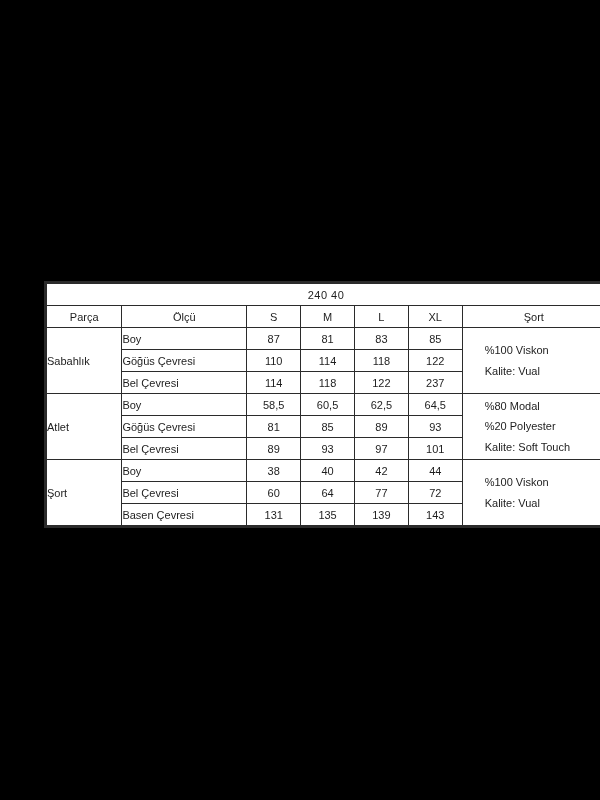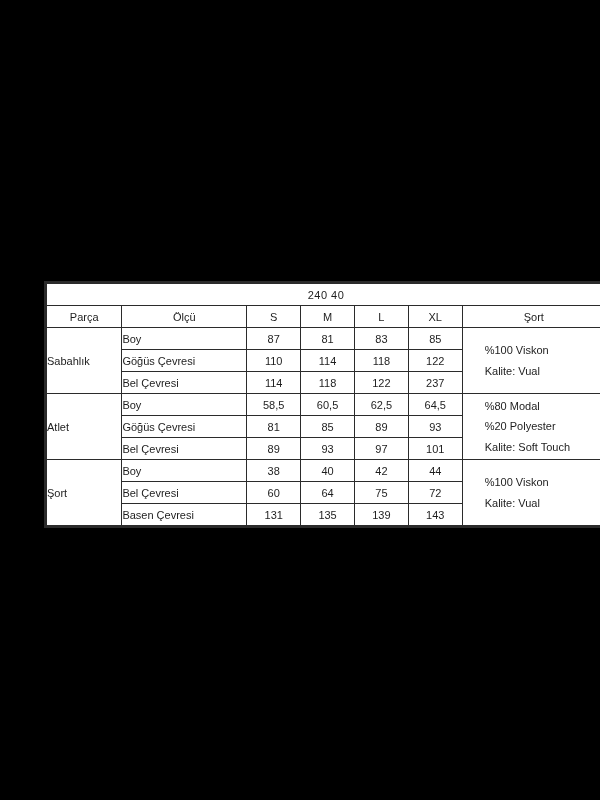--- a/index.html
+++ b/index.html
@@ -181,21 +181,21 @@
         <td class="val-cell">44</td>
         <td class="fabric-cell" rowspan="3">
           <div>%100 Viskon</div>
           <div>Kalite: Vual</div>
         </td>
       </tr>
       <tr>
         <td class="measure-cell">Bel Çevresi</td>
         <td class="val-cell">60</td>
         <td class="val-cell">64</td>
-        <td class="val-cell">75</td>
+        <td class="val-cell">77</td>
         <td class="val-cell">72</td>
       </tr>
       <tr>
         <td class="measure-cell">Basen Çevresi</td>
         <td class="val-cell">131</td>
         <td class="val-cell">135</td>
         <td class="val-cell">139</td>
         <td class="val-cell">143</td>
       </tr>
     </tbody>

